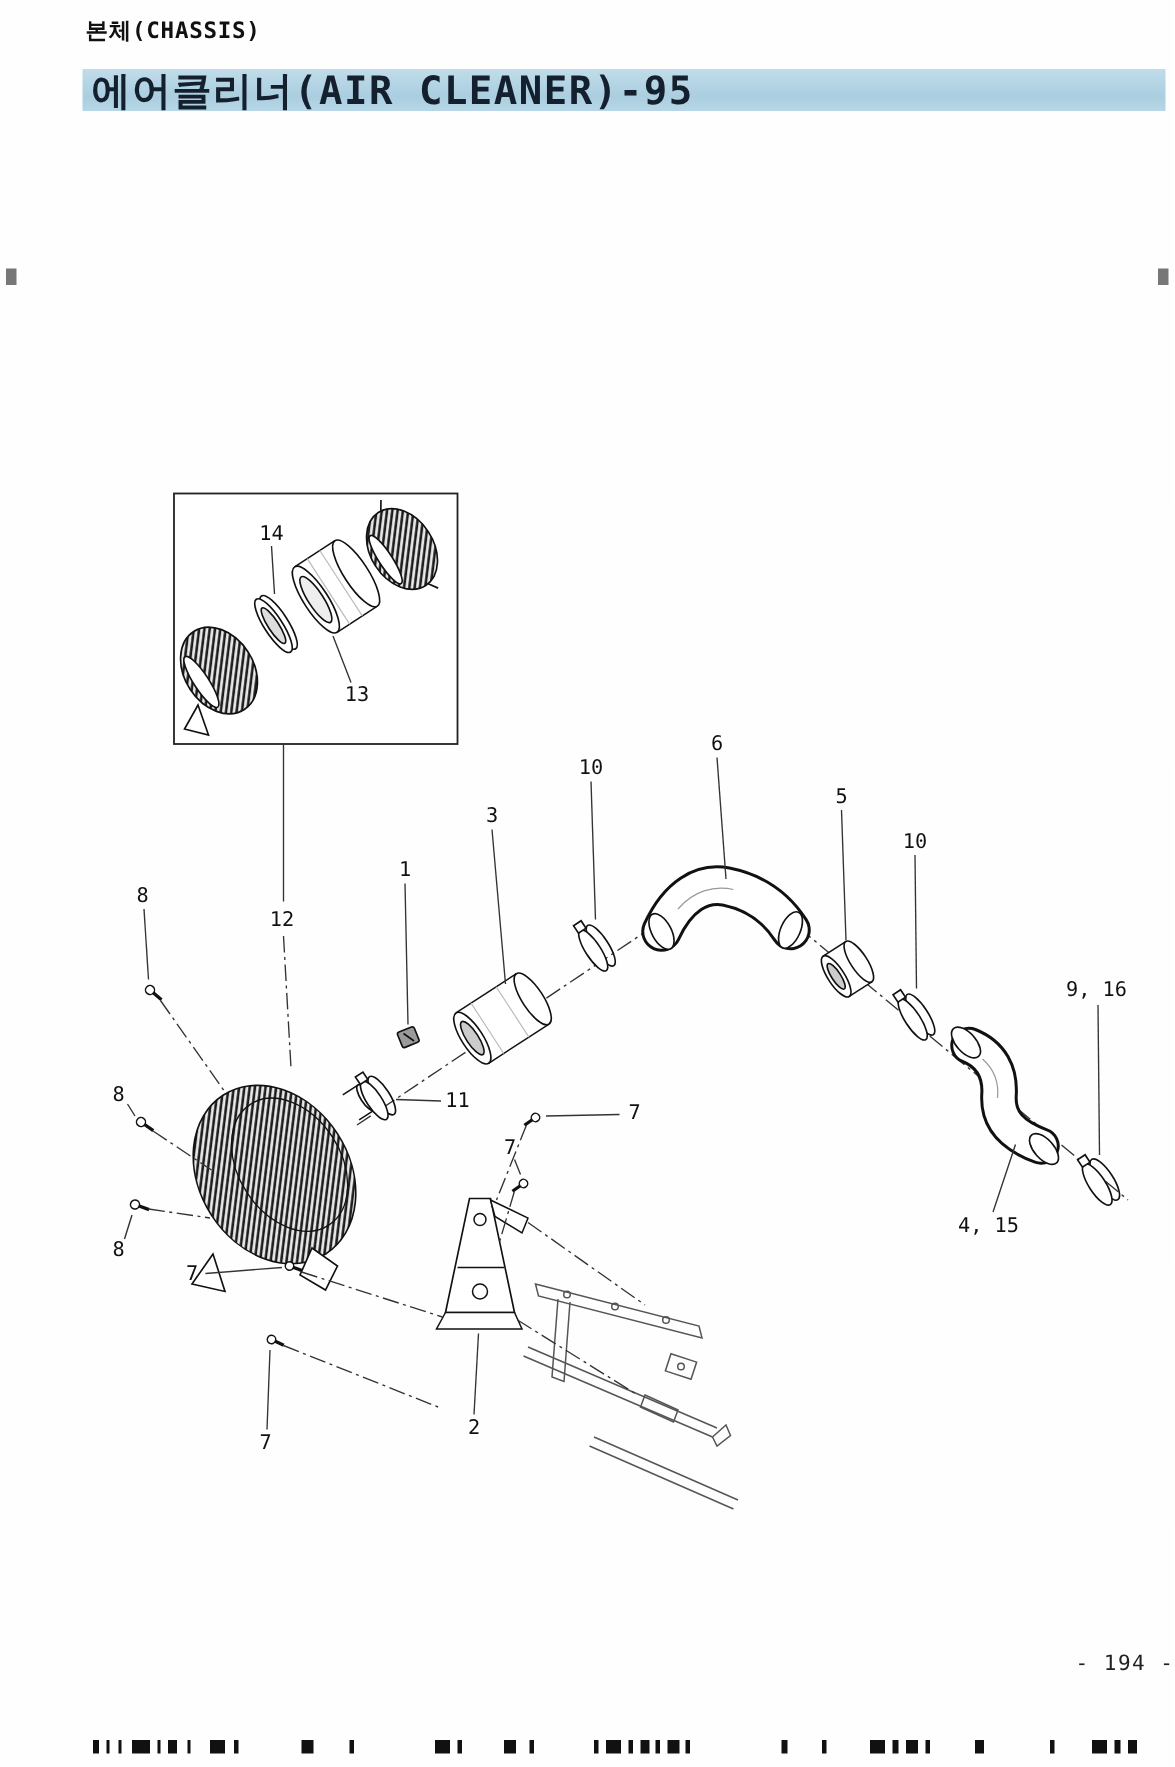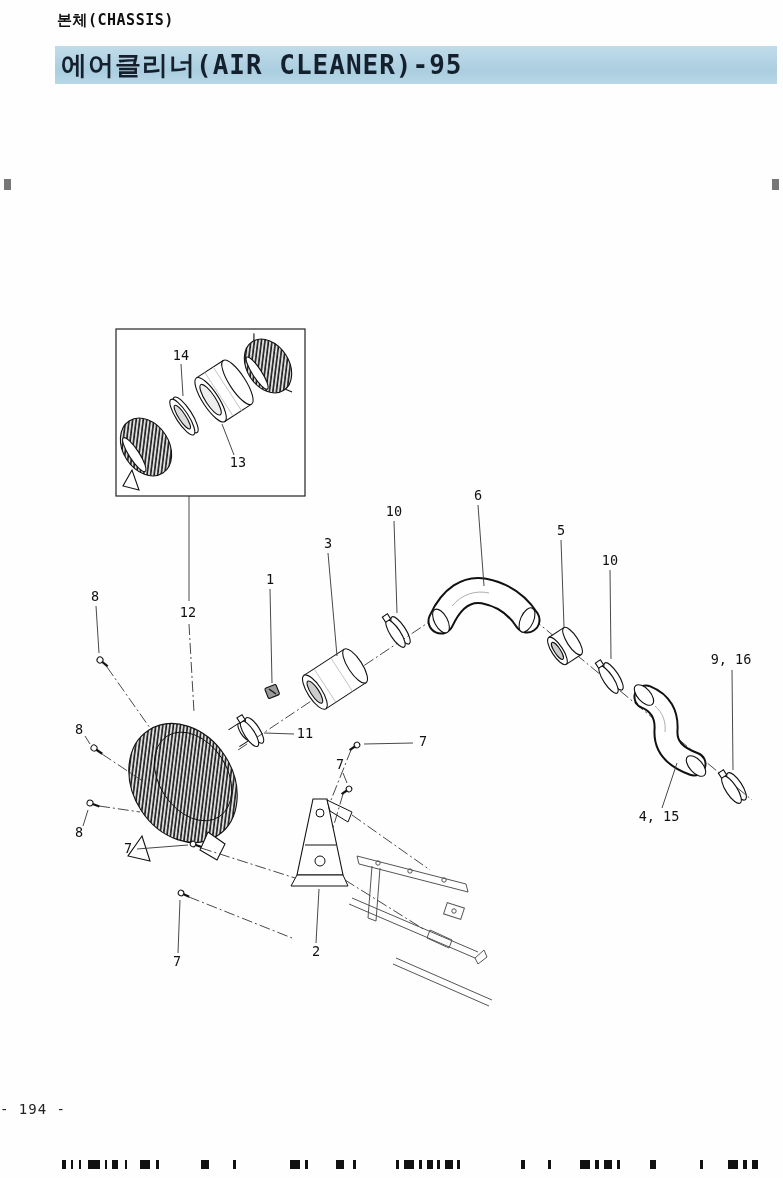--- a/index.html
+++ b/index.html
@@ -6,31 +6,31 @@
   .page {
     position:relative; width:783px; height:1178px;
     background:#fefefe; overflow:hidden;
     font-family:"DejaVu Sans Mono","Liberation Mono",monospace;
   }
   .section-header {
     position:absolute; left:57px; top:11px;
     font-size:15px; font-weight:bold; color:#111; letter-spacing:.5px;text-align:center;
   }
   .title-banner {
-    position:absolute; left:55px; top:46px; width:722px; height:38px;
+    position:absolute; left:55px; top:46px; width:722px; height:28px;
     background:linear-gradient(180deg,#c1dcea 0%,#aacee0 65%,#b7d7e6 100%);
     display:flex; align-items:center;
   }
   .title-banner .title-text {
     font-size:26px; font-weight:bold; color:#15202e;
     padding-left:6px; letter-spacing:1px; white-space:nowrap;
   }
   .page-number {
     position:absolute; top:1101px; left:0; width:100%;
-    text-align:left; font-size:14px; color:#222; letter-spacing:1px;
+    text-align:right; font-size:14px; color:#222; letter-spacing:1px;
   }
   svg.diagram { position:absolute; left:0; top:0; }
   .callout {
     font-family:"DejaVu Sans Mono","Liberation Mono",monospace;
     font-size:13.5px; fill:#111; text-anchor:middle;
   }
   .ldr { stroke:#333; stroke-width:0.9; fill:none; }
   .dd  { stroke:#333; stroke-width:0.9; fill:none; stroke-dasharray:11 3 2 3; }
   .part { stroke:#111; stroke-width:1.1; }
 </style>

